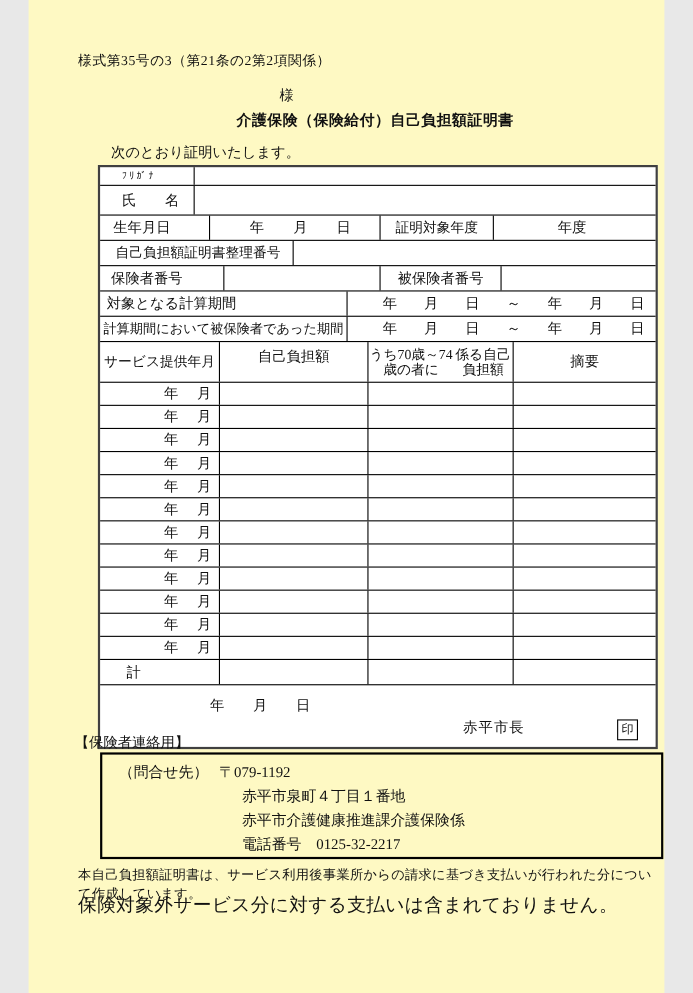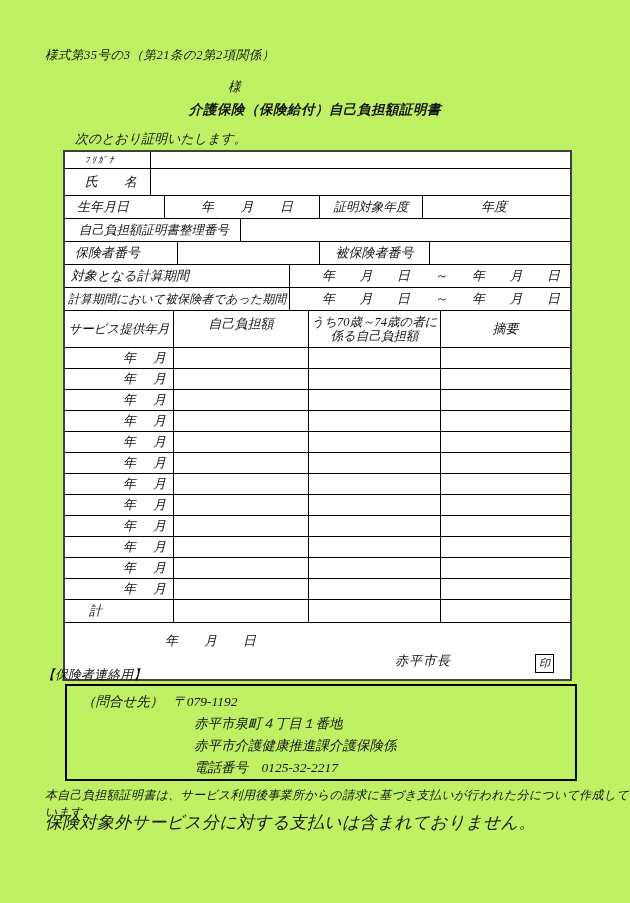--- a/index.html
+++ b/index.html
@@ -1,21 +1,21 @@
 <!DOCTYPE html>
 <html lang="ja"><head>
 <meta charset="utf-8">
 <style>
   html,body { margin:0; padding:0; }
   body { background:#e8e8e8; }
   .page {
-    position:relative; width:630px; height:903px; margin:0 auto;
-    background:#bef264; overflow:hidden;
+    position:relative; width:578px; height:903px; margin:0 auto;
+    background:#fef9c3; overflow:hidden;
     font-family:"Liberation Serif","DejaVu Serif",serif;
-    color:#111; font-size:13px;font-style:italic;
+    color:#111; font-size:13px;
   }
   .abs { position:absolute; }
 
   .form-no { left:45px; top:47px; font-size:12.5px; letter-spacing:0.5px; }
   .sama { left:228px; top:78px; font-size:13px; }
   .doc-title { left:0; top:101px; width:630px; text-align:center; font-weight:bold; font-size:13.5px; letter-spacing:0.5px; }
   .intro { left:75px; top:130px; font-size:13px; }
 
   
   .tbl { left:63px; top:150px; width:509px; border:2px solid #404040; box-sizing:border-box; background:#fff; }
@@ -29,21 +29,21 @@
   .w224{width:224px}.w108{width:108px}.w135{width:135px}.w132{width:132px}
   .h16{height:16px}.h26{height:26px}.h22{height:22px}.h36{height:36px}.h20{height:20px}.h56{height:56px}
 
   .pl6{padding-left:6px}.pl10{padding-left:10px}.pl12{padding-left:12px}
   .pl14{padding-left:14px}.pl20{padding-left:20px}.pl24{padding-left:24px}
   .center { justify-content:center; text-align:center; }
   .right { justify-content:center; }
   .furi { font-size:9px; letter-spacing:2px; }
   .fs12 { font-size:12px; }
   .fs125 { font-size:12.5px; }
-  .two-line { flex-direction:column; justify-content:center; line-height:14px; font-size:12.5px; }
+  .two-line { justify-content:center; line-height:14px; font-size:12.5px; }
 
   .bdates { display:flex; flex:1; justify-content:space-between; padding:0 26px 0 36px; }
   .dates  { display:flex; flex:1; justify-content:space-between; padding:0 10px 0 32px; }
   .ym { justify-content:flex-end; padding-right:7px; }
   .ym span { margin-left:17px; }
 
   .sig-cell { position:relative; }
   .sig-date { position:absolute; left:100px; top:9px; display:flex; }
   .sig-date span { margin-right:26px; }
   .mayor { position:absolute; left:330px; bottom:9px; letter-spacing:1px; }

